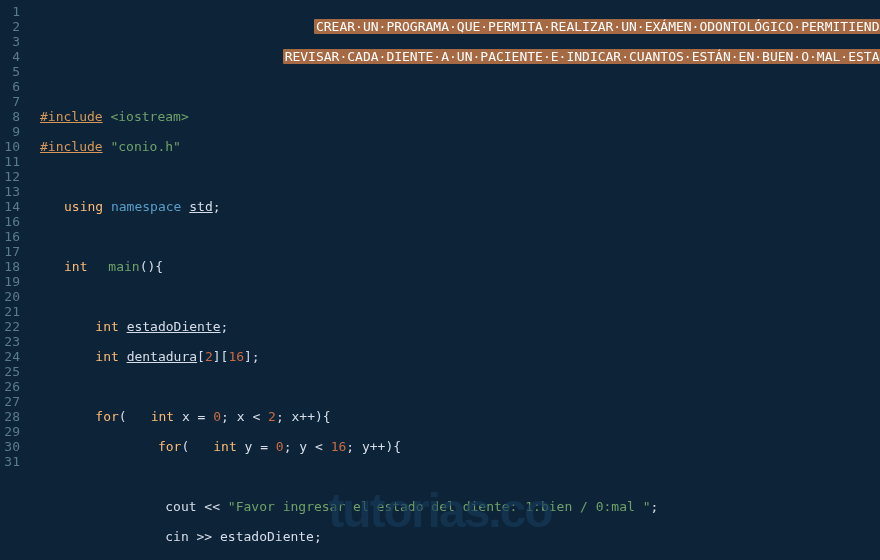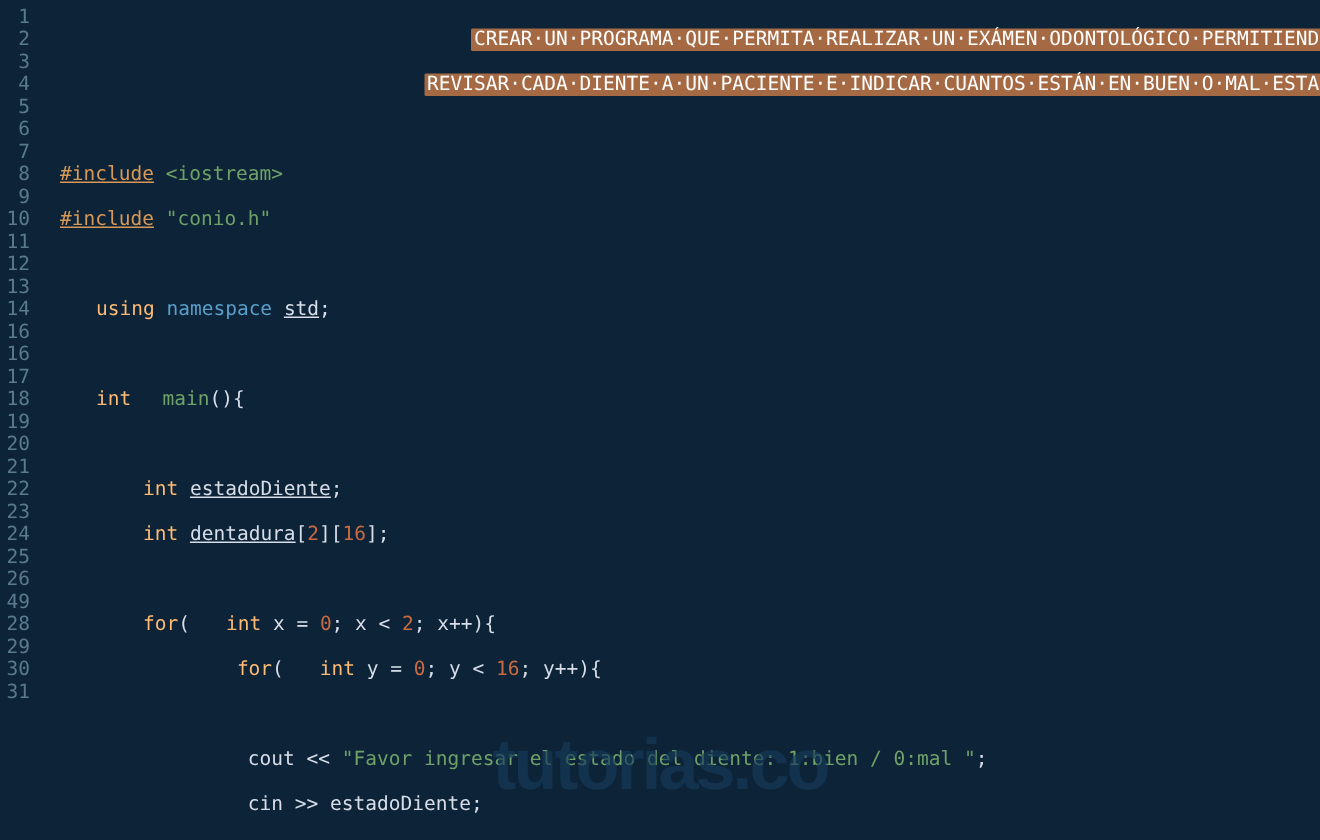--- a/index.html
+++ b/index.html
@@ -89,21 +89,21 @@
     <div>17</div>
     <div>18</div>
     <div>19</div>
     <div>20</div>
     <div>21</div>
     <div>22</div>
     <div>23</div>
     <div>24</div>
     <div>25</div>
     <div>26</div>
-    <div>49</div>
+    <div>27</div>
     <div>28</div>
     <div>29</div>
     <div>30</div>
     <div>31</div>
   </div>
   <div class="code">
 <span class="line">                                   <span class="comment-hl">CREAR·UN·PROGRAMA·QUE·PERMITA·REALIZAR·UN·EXÁMEN·ODONTOLÓGICO·PERMITIENDO</span></span>
 <span class="line">                               <span class="comment-hl">REVISAR·CADA·DIENTE·A·UN·PACIENTE·E·INDICAR·CUANTOS·ESTÁN·EN·BUEN·O·MAL·ESTADO</span></span>
 <span class="line"> </span>
 <span class="line"><span class="preproc">#include</span> <span class="incpath">&lt;iostream&gt;</span></span>

